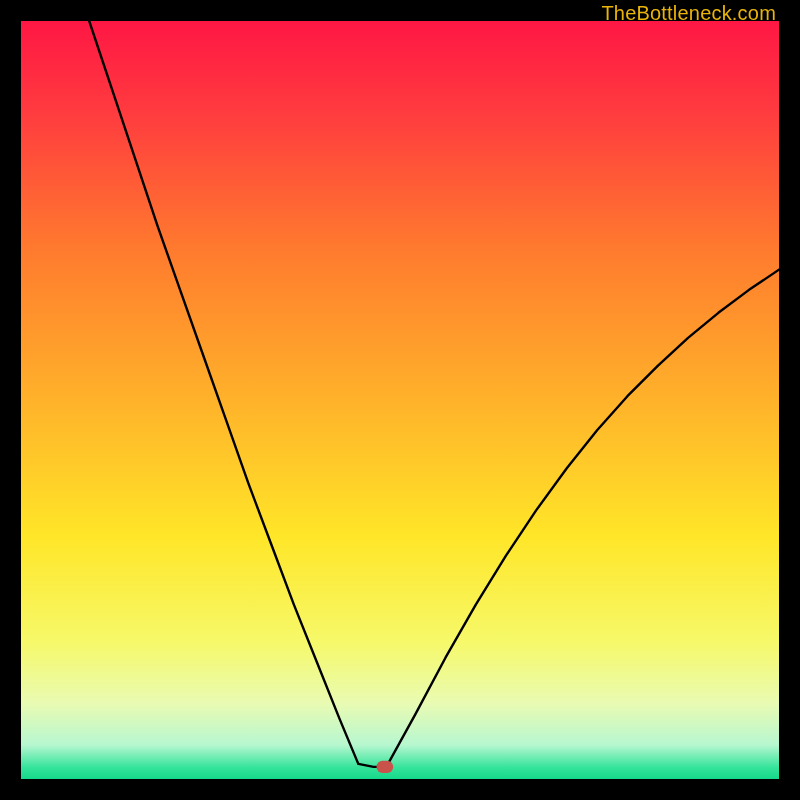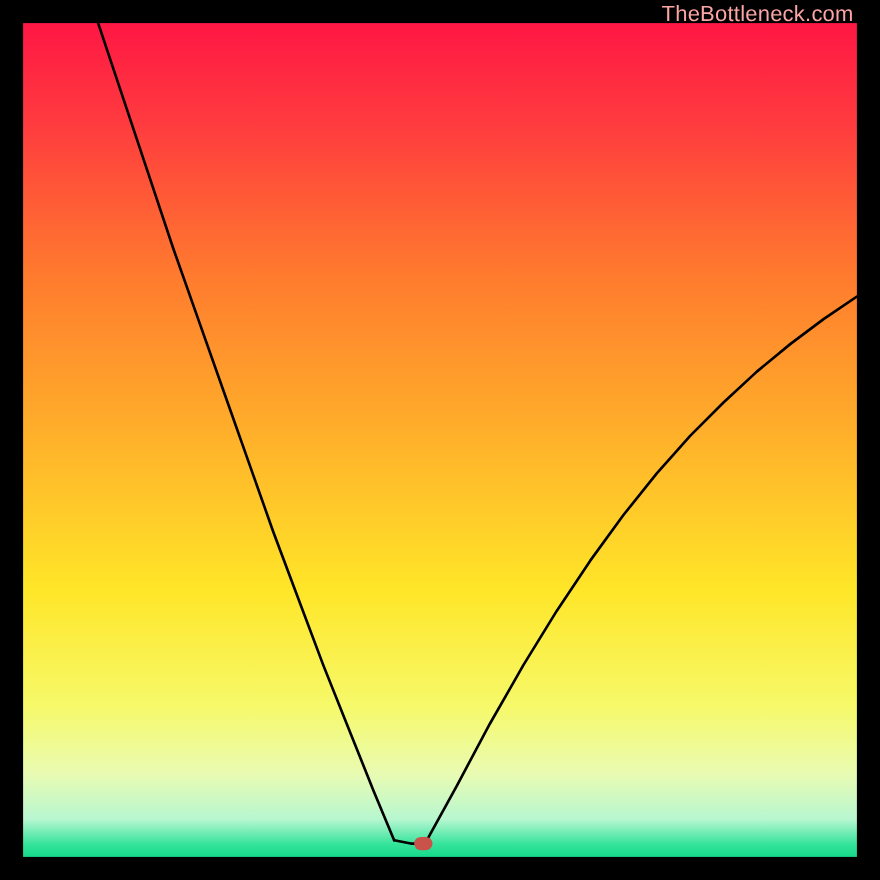--- a/index.html
+++ b/index.html
@@ -23,21 +23,21 @@
     position: absolute;
     left: 0;
     top: 0;
     width: 758px;
     height: 758px;
   }
   .watermark {
     position: absolute;
     top: 2px;
     right: 24px;
-    color: #fca5a5;
+    color: #eab308;
     font-size: 20px;
     font-weight: 500;
     letter-spacing: 0.2px;
   }
 </style>
 </head>
 <body>
 
 <div class="frame">
   <svg class="plot" viewBox="0 0 758 758" preserveAspectRatio="none">

